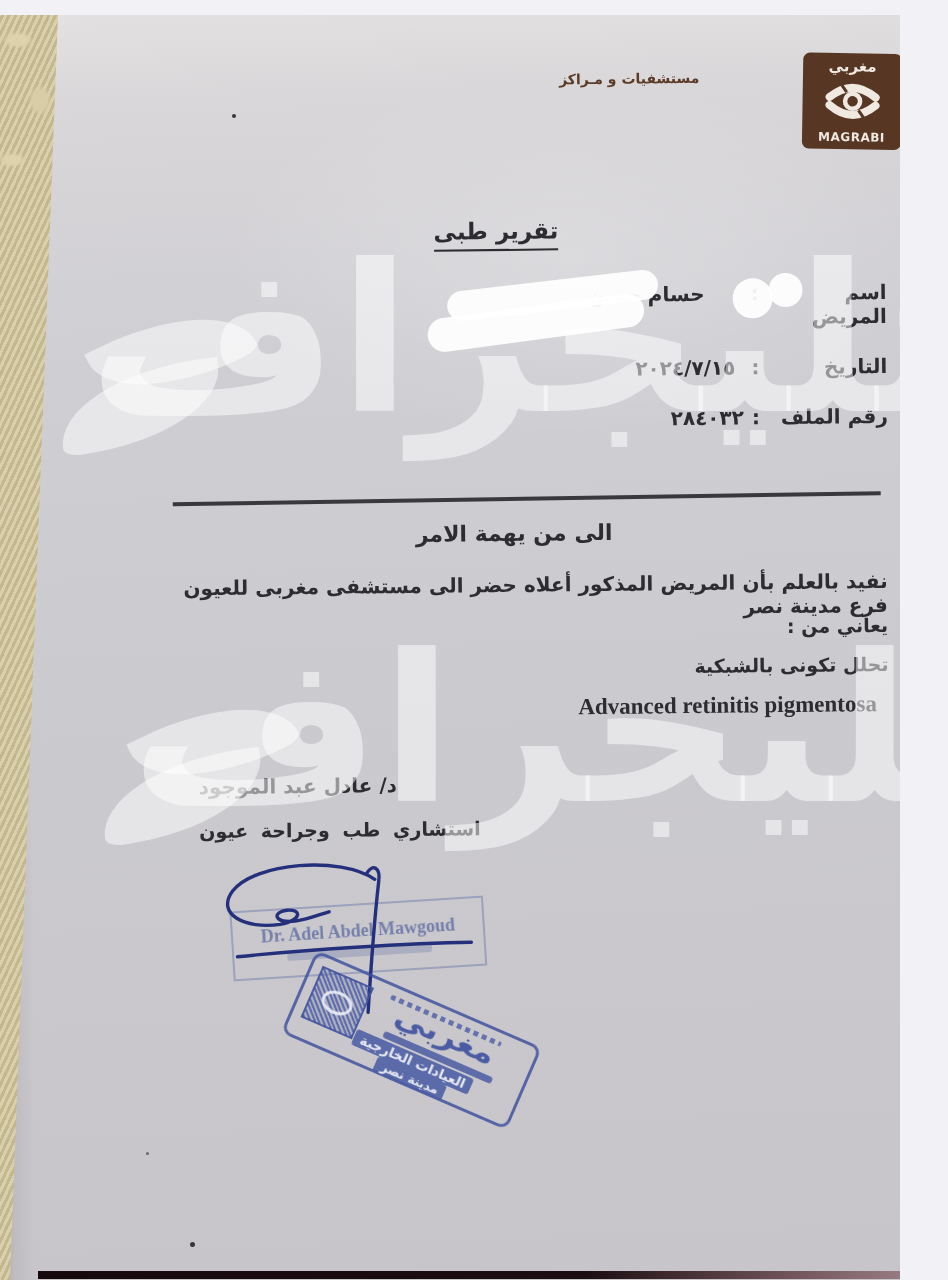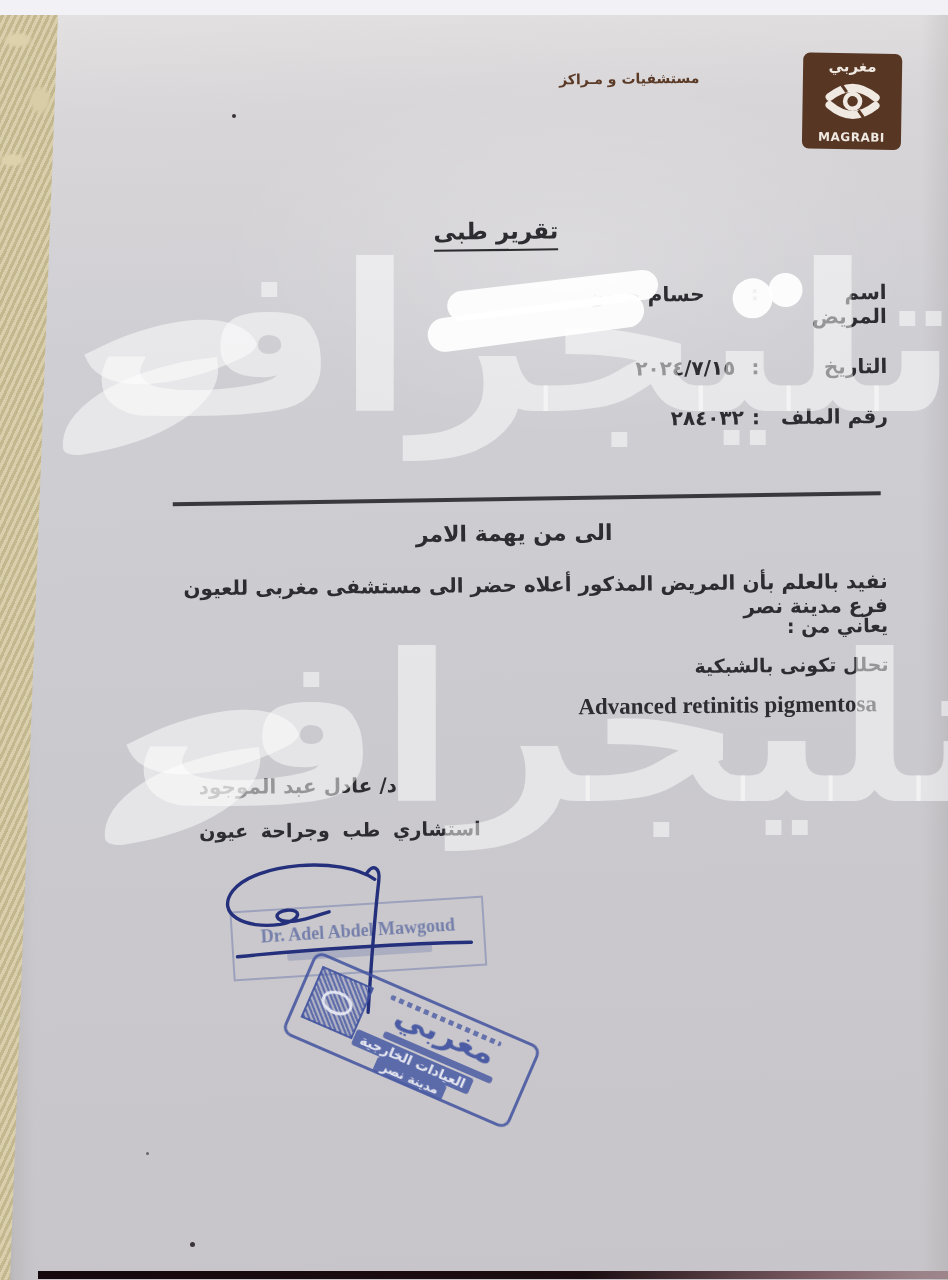--- a/index.html
+++ b/index.html
@@ -1,17 +1,17 @@
 <!DOCTYPE html>
 <html><head>
 <meta charset="utf-8">
 <style>
   html,body{margin:0;padding:0;background:#f2f1f6;}
-  .scene{position:relative;width:948px;height:1280px;overflow:hidden;
-         font-family:"DejaVu Sans",sans-serif;background:#f2f1f6;}
+  .scene{position:relative;width:872px;height:1280px;overflow:hidden;
+         font-family:"DejaVu Sans",sans-serif;background:#f2f1f6;padding-left:28px;}
 
   
   .top-strip{position:absolute;left:0;top:0;width:948px;height:15px;background:#f2f1f6;z-index:6;}
 
   
   .cloth{position:absolute;left:0;top:10px;width:80px;height:1270px;z-index:1;
     background-color:#cdc199;
     background-image:
       radial-gradient(ellipse 26px 14px at 18px 30px, #ddd2ac 0 35%, transparent 60%),
       radial-gradient(ellipse 20px 26px at 40px 90px, #d8cda6 0 35%, transparent 60%),

